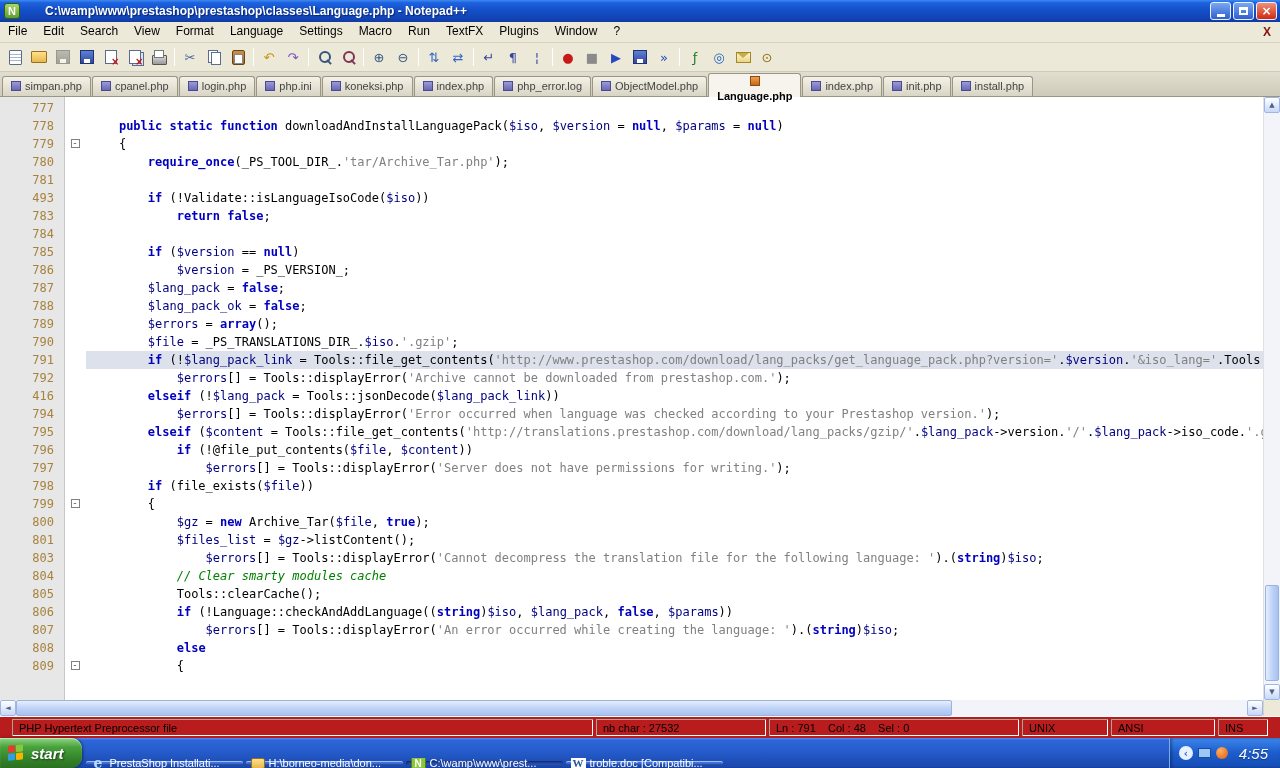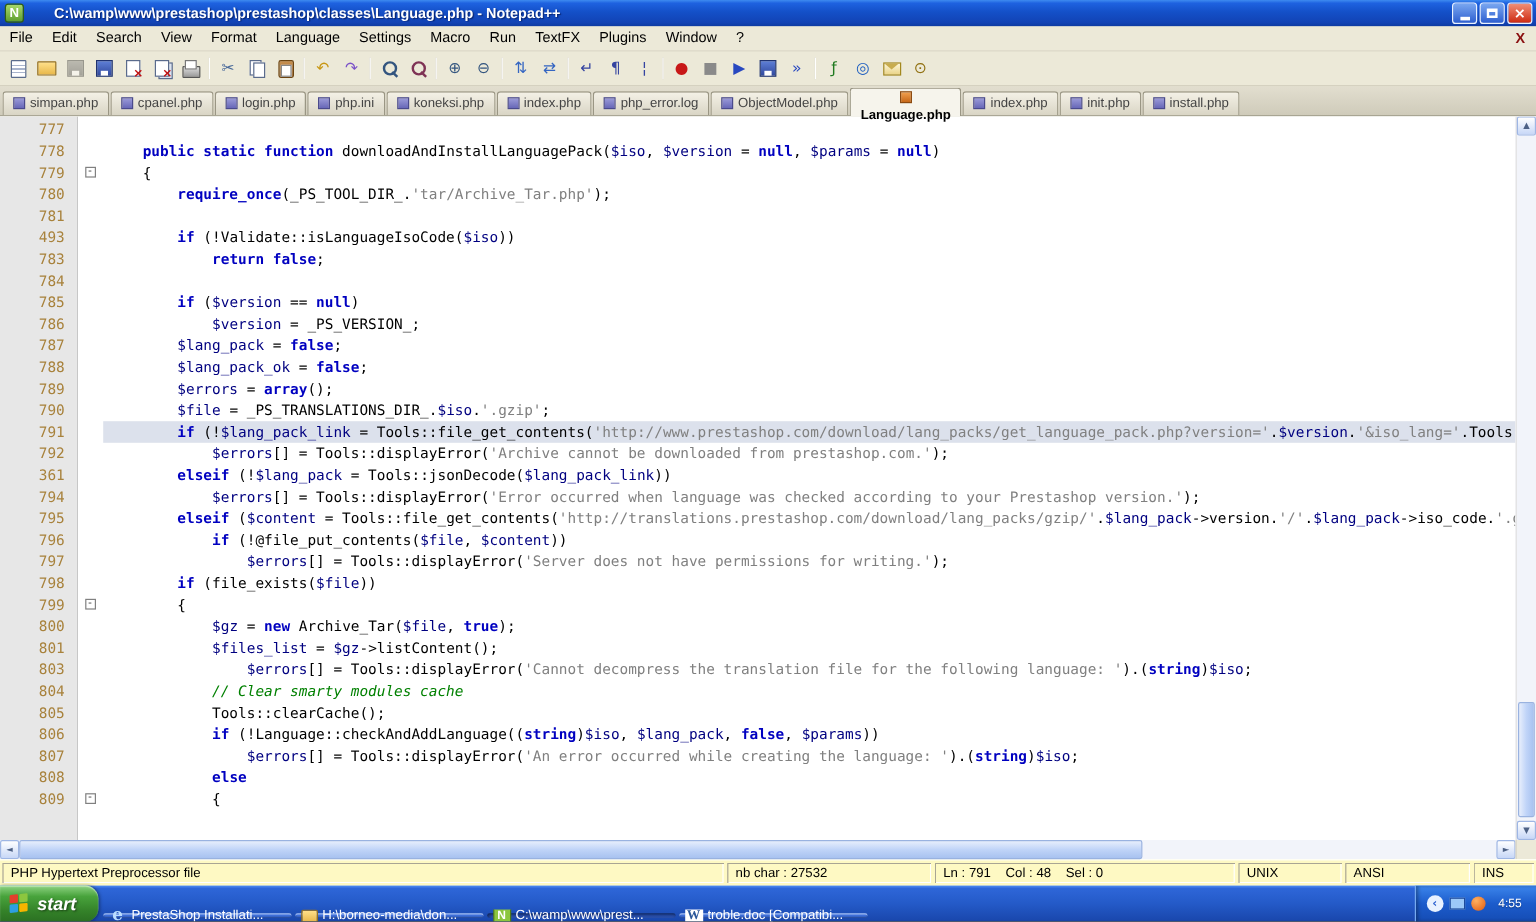--- a/index.html
+++ b/index.html
@@ -104,22 +104,22 @@
             background:linear-gradient(to right,#E7EEFC,#C0D4F8 50%,#A8C2F0); border:1px solid #99B2E0; border-radius:2px; }
   .hrow { height:16px; flex:none; display:flex; }
   .hscroll { flex:1; display:flex; background:#F2F4FA; }
   .hscroll .sbtn { width:16px; height:16px; }
   .htrough { flex:1; position:relative; }
   .hthumb { position:absolute; top:0; bottom:0; left:0; width:76%;
             background:linear-gradient(to bottom,#E7EEFC,#C0D4F8 50%,#A8C2F0); border:1px solid #99B2E0; border-radius:2px; }
   .corner { width:17px; flex:none; background:#ECE9D8; border-left:1px solid #D8D4C4; }
 
   
-  .statusbar { height:22px; flex:none; display:flex; gap:3px; align-items:stretch; background:#fef9c3;
-               padding:2px 2px; border-top:1px solid #FFF;justify-content:flex-end; }
+  .statusbar { height:22px; flex:none; display:flex; gap:3px; align-items:stretch; background:#b91c1c;
+               padding:2px 12px; border-top:1px solid #FFF;justify-content:flex-end; }
   .sp { font-size:11px; line-height:16px; padding:1px 7px; color:#000; white-space:pre; overflow:hidden;
         box-shadow:inset 1px 1px 0 #A9A594, inset -1px -1px 0 #FFFFFF; }
   .sp-doc { flex:1; }  .sp-nb { width:170px; }  .sp-cur { width:250px; }
   .sp-eol { width:86px; } .sp-enc { width:104px; } .sp-ins { width:50px; }
 
   
   .taskbar { height:30px; flex:none; display:flex; align-items:stretch;
              background:linear-gradient(to bottom,#4E8DF5 0%,#2E66D8 8%,#245AC8 50%,#1A48AE 95%,#153E9C 100%); }
   .startbtn { display:flex; align-items:center; gap:6px; padding:0 18px 0 8px; flex:none;
               background:linear-gradient(to bottom,#8FD483 0%,#48A33C 30%,#348229 70%,#2B7022 100%);
@@ -149,21 +149,21 @@
           background:linear-gradient(to bottom,#3C86EC 0%,#1C5CCC 50%,#154CB4 100%);
           border-left:1px solid #77AAF0; box-shadow:inset 2px 0 3px rgba(0,0,0,.3); }
   .tray-icons { display:flex; align-items:center; gap:4px; }
   .tray-ic { width:15px; height:15px; display:flex; align-items:center; justify-content:center; }
   .tray-chev { width:14px; height:14px; background:#E8F2FF; border-radius:50%; color:#2E64D0;
                font:bold 10px/13px "DejaVu Sans",sans-serif; text-align:center; }
   .tray-chev::before { content:"‹"; }
   .tray-net::before { content:""; width:11px; height:8px; background:#9CC8F8; border:1px solid #1E4A9C; }
   .tray-ball { width:12px; height:12px; border-radius:50%;
                background:radial-gradient(circle at 35% 30%, #FFB060, #E05A10); }
-  .clock { color:#FFF; font-size:10px; margin:0 8px 0 6px; text-shadow:0 1px 1px rgba(0,0,0,.4); }
+  .clock { color:#FFF; font-size:15px; margin:0 8px 0 6px; text-shadow:0 1px 1px rgba(0,0,0,.4);font-style:italic; }
 </style>
 </head>
 <body>
 
 <div class="screen">
 
   <div class="titlebar">
     <span class="appicon">N</span>
     <span class="title">C:\wamp\www\prestashop\prestashop\classes\Language.php - Notepad++</span>
     <span class="winbtns">
@@ -426,21 +426,21 @@
           <div class="lnum">791</div>
           <div class="fold"></div>
           <div class="lcode"><span class="t-p">        </span><span class="t-k">if</span><span class="t-p"> (!</span><span class="t-v">$lang_pack_link</span><span class="t-p"> = Tools::file_get_contents(</span><span class="t-s">'http://www.prestashop.com/download/lang_packs/get_language_pack.php?version='</span><span class="t-p">.</span><span class="t-v">$version</span><span class="t-p">.</span><span class="t-s">'&amp;iso_lang='</span><span class="t-p">.Tools::strtolower(</span></div>
         </div>
         <div class="eline">
           <div class="lnum">792</div>
           <div class="fold"></div>
           <div class="lcode"><span class="t-p">            </span><span class="t-v">$errors</span><span class="t-p">[] = Tools::displayError(</span><span class="t-s">'Archive cannot be downloaded from prestashop.com.'</span><span class="t-p">);</span></div>
         </div>
         <div class="eline">
-          <div class="lnum">361</div>
+          <div class="lnum">416</div>
           <div class="fold"></div>
           <div class="lcode"><span class="t-p">        </span><span class="t-k">elseif</span><span class="t-p"> (!</span><span class="t-v">$lang_pack</span><span class="t-p"> = Tools::jsonDecode(</span><span class="t-v">$lang_pack_link</span><span class="t-p">))</span></div>
         </div>
         <div class="eline">
           <div class="lnum">794</div>
           <div class="fold"></div>
           <div class="lcode"><span class="t-p">            </span><span class="t-v">$errors</span><span class="t-p">[] = Tools::displayError(</span><span class="t-s">'Error occurred when language was checked according to your Prestashop version.'</span><span class="t-p">);</span></div>
         </div>
         <div class="eline">
           <div class="lnum">795</div>

